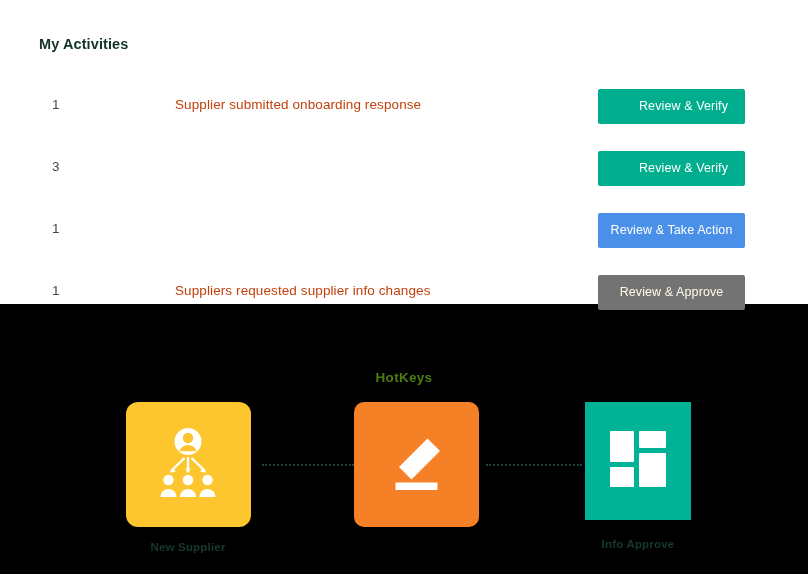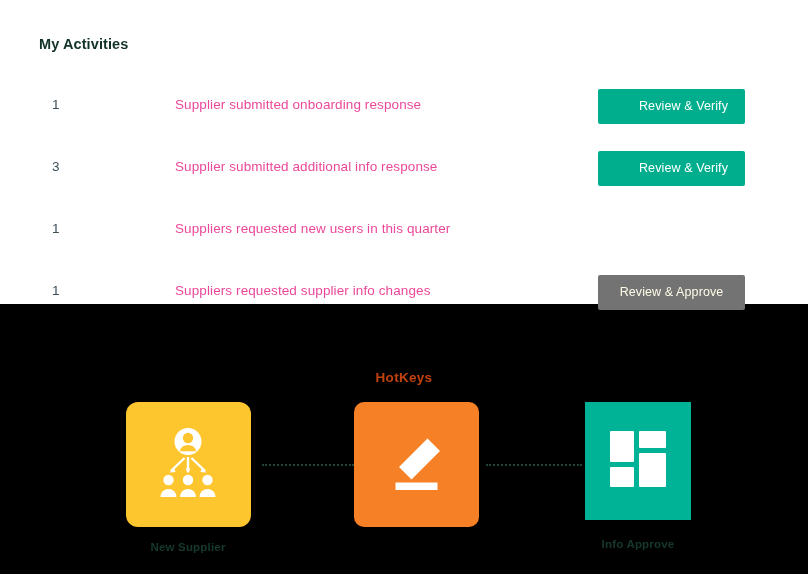--- a/index.html
+++ b/index.html
@@ -56,21 +56,21 @@
     top: 13px;
     font-size: 13.5px;
     color: #3d4d58;
     letter-spacing: 0.2px;
   }
   .activity-label {
     position: absolute;
     left: 175px;
     top: 13px;
     font-size: 13.5px;
-    color: #ec4899;
+    color: #c2410c;
     letter-spacing: 0.1px;
     white-space: nowrap;
   }
   .activity-action {
     position: absolute;
     left: 598px;
     top: 5px;
     width: 147px;
     height: 35px;
     border: none;
@@ -98,21 +98,21 @@
     background: #000000;
   }
   .hotkeys-title {
     position: absolute;
     top: 18px;
     left: 0;
     width: 808px;
     text-align: center;
     font-size: 13.5px;
     font-weight: bold;
-    color: #c2410c;
+    color: #4d7c0f;
     letter-spacing: 0.3px;
   }
   .tiles {
     position: absolute;
     top: 0;
     left: 0;
     width: 808px;
     height: 226px;
   }
   .connector {
@@ -175,27 +175,26 @@
     <div class="activity-rows">
 
       <div class="activity-row">
         <span class="activity-count">1</span>
         <span class="activity-label">Supplier submitted onboarding response</span>
         <button class="activity-action btn-green">Review &amp; Verify</button>
       </div>
 
       <div class="activity-row">
         <span class="activity-count">3</span>
-        <span class="activity-label">Supplier submitted additional info response</span>
         <button class="activity-action btn-green">Review &amp; Verify</button>
       </div>
 
       <div class="activity-row">
         <span class="activity-count">1</span>
-        <span class="activity-label">Suppliers requested new users in this quarter</span>
+        <button class="activity-action btn-blue">Review &amp; Take Action</button>
       </div>
 
       <div class="activity-row">
         <span class="activity-count">1</span>
         <span class="activity-label">Suppliers requested supplier info changes</span>
         <button class="activity-action btn-yellow">Review &amp; Approve</button>
       </div>
 
     </div>
   </section>

